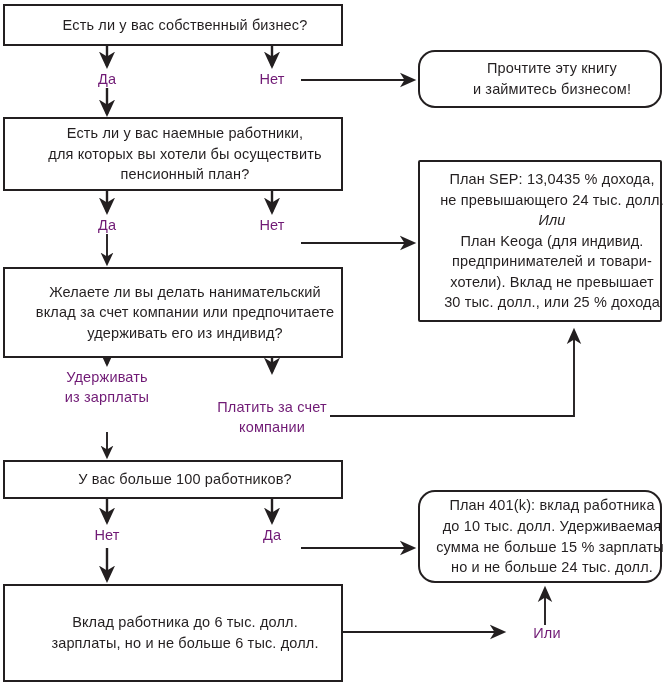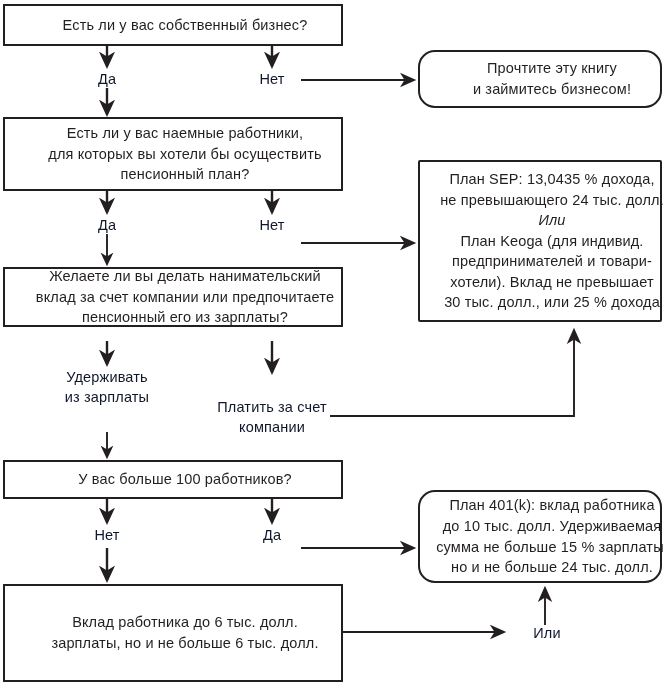--- a/index.html
+++ b/index.html
@@ -41,21 +41,21 @@
     padding-left: 24px;
   }
   .node .ln {
     display: block;
     white-space: nowrap;
   }
   .edge-label {
     position: absolute;
     font-size: 14.5px;
     line-height: 1.35;
-    color: #0f172a;
+    color: #701a75;
     text-align: center;
     white-space: nowrap;
     letter-spacing: 0.15px;
   }
   .edge-label.two {
     white-space: normal;
     text-align: center;
   }
   .italic {
     font-style: italic;
@@ -131,24 +131,24 @@
   <div class="node" style="left:418px; top:160px; width:244px; height:162px; border-radius:2px;">
     <span class="ln">План SEP: 13,0435 % дохода,</span>
     <span class="ln">не превышающего 24 тыс. долл.</span>
     <span class="ln italic">Или</span>
     <span class="ln">План Keoga (для индивид.</span>
     <span class="ln">предпринимателей и товари-</span>
     <span class="ln">хотели). Вклад не превышает</span>
     <span class="ln">30 тыс. долл., или 25 % дохода</span>
   </div>
 
-  <div class="node" style="left:3px; top:267px; width:340px; height:60px;">
+  <div class="node" style="left:3px; top:267px; width:340px; height:91px;">
     <span class="ln">Желаете ли вы делать нанимательский</span>
     <span class="ln">вклад за счет компании или предпочитаете</span>
-    <span class="ln">пенсионный его из зарплаты?</span>
+    <span class="ln">удерживать его из индивид?</span>
   </div>
 
   <div class="node" style="left:3px; top:460px; width:340px; height:39px;">
     <span class="ln">У вас больше 100 работников?</span>
   </div>
 
   <div class="node" style="left:418px; top:490px; width:244px; height:93px; border-radius:17px;justify-content:center;">
     <span class="ln">План 401(k): вклад работника</span>
     <span class="ln">до 10 тыс. долл. Удерживаемая</span>
     <span class="ln">сумма не больше 15 % зарплаты,</span>

